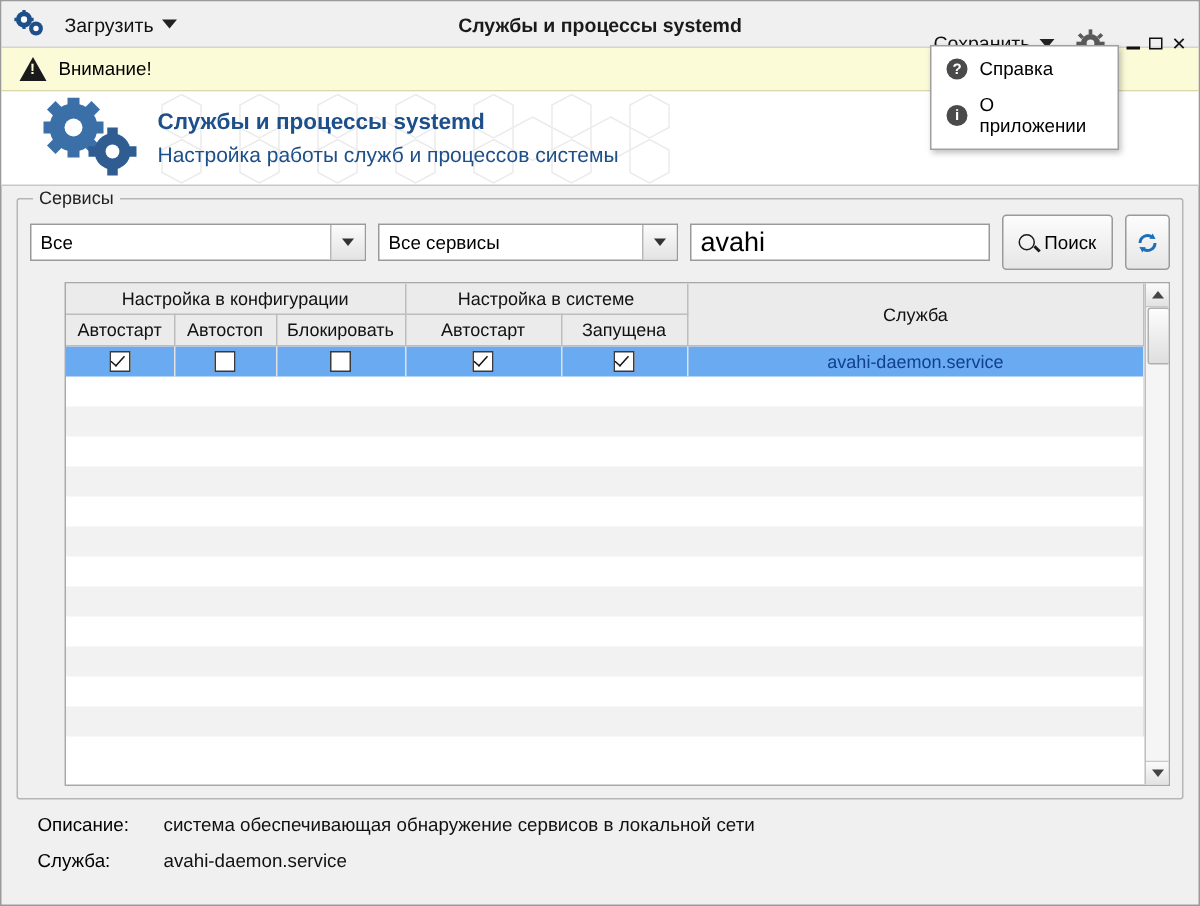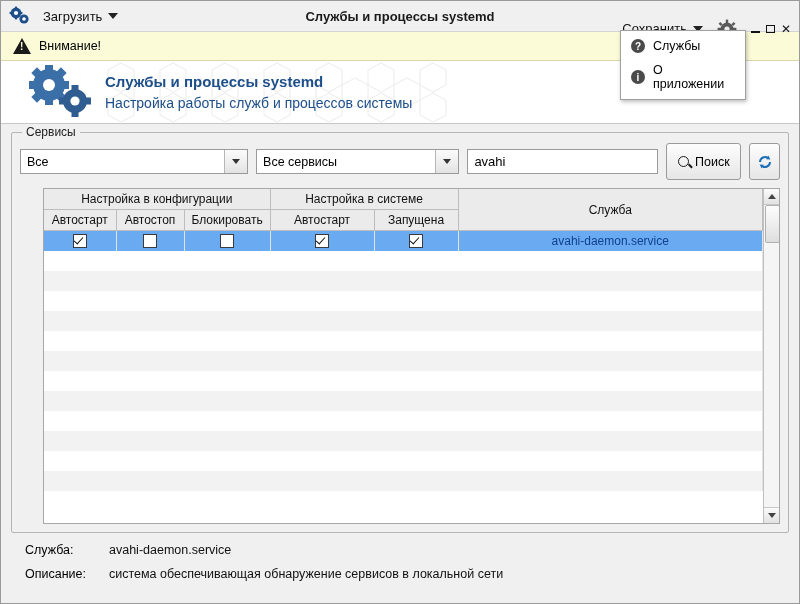--- a/index.html
+++ b/index.html
@@ -280,21 +280,21 @@
     border-top: 5px solid #333;
     display: block;
   }
   .textbox {
     width: 200px;
     height: 25px;
     box-sizing: border-box;
     border: 1px solid #9a9a9a;
     background: #fff;
     padding: 0 6px;
-    font-size: 13px;
+    font-size: 18px;
     font-family: "Liberation Sans", sans-serif;
     color: #000;
   }
   .btn {
     height: 37px;
     box-sizing: border-box;
     border: 1px solid #9a9a9a;
     border-radius: 3px;
     background: linear-gradient(#fdfdfd, #e6e6e6);
     display: inline-flex;
@@ -507,21 +507,21 @@
         <span class="winbtn min"></span>
         <span class="winbtn max"></span>
         <span class="winbtn close">✕</span>
       </span>
     </div>
   </div>
 
   <div class="dropdown">
     <div class="dropdown-item">
       <span class="circ-icon">?</span>
-      <span>Службы</span>
+      <span>Справка</span>
     </div>
     <div class="dropdown-item">
       <span class="circ-icon">i</span>
       <span>О приложении</span>
     </div>
   </div>
 
   <div class="warnbar">
     <span class="warn-tri"></span>
     <span>Внимание!</span>
@@ -698,22 +698,22 @@
           </div>
           <div class="sb-btn bottom">
               <span class="sb-down"></span>
             </div>
         </div>
       </div>
     </div>
 
     <div class="details">
       <div class="detail-row">
+        <span class="detail-label">Описание:</span>
+        <span class="detail-value">система обеспечивающая обнаружение сервисов в локальной сети</span>
+      </div>
+      <div class="detail-row">
         <span class="detail-label">Служба:</span>
         <span class="detail-value">avahi-daemon.service</span>
-      </div>
-      <div class="detail-row">
-        <span class="detail-label">Описание:</span>
-        <span class="detail-value">система обеспечивающая обнаружение сервисов в локальной сети</span>
       </div>
     </div>
   </div>
 </div>
 
 </body></html>

